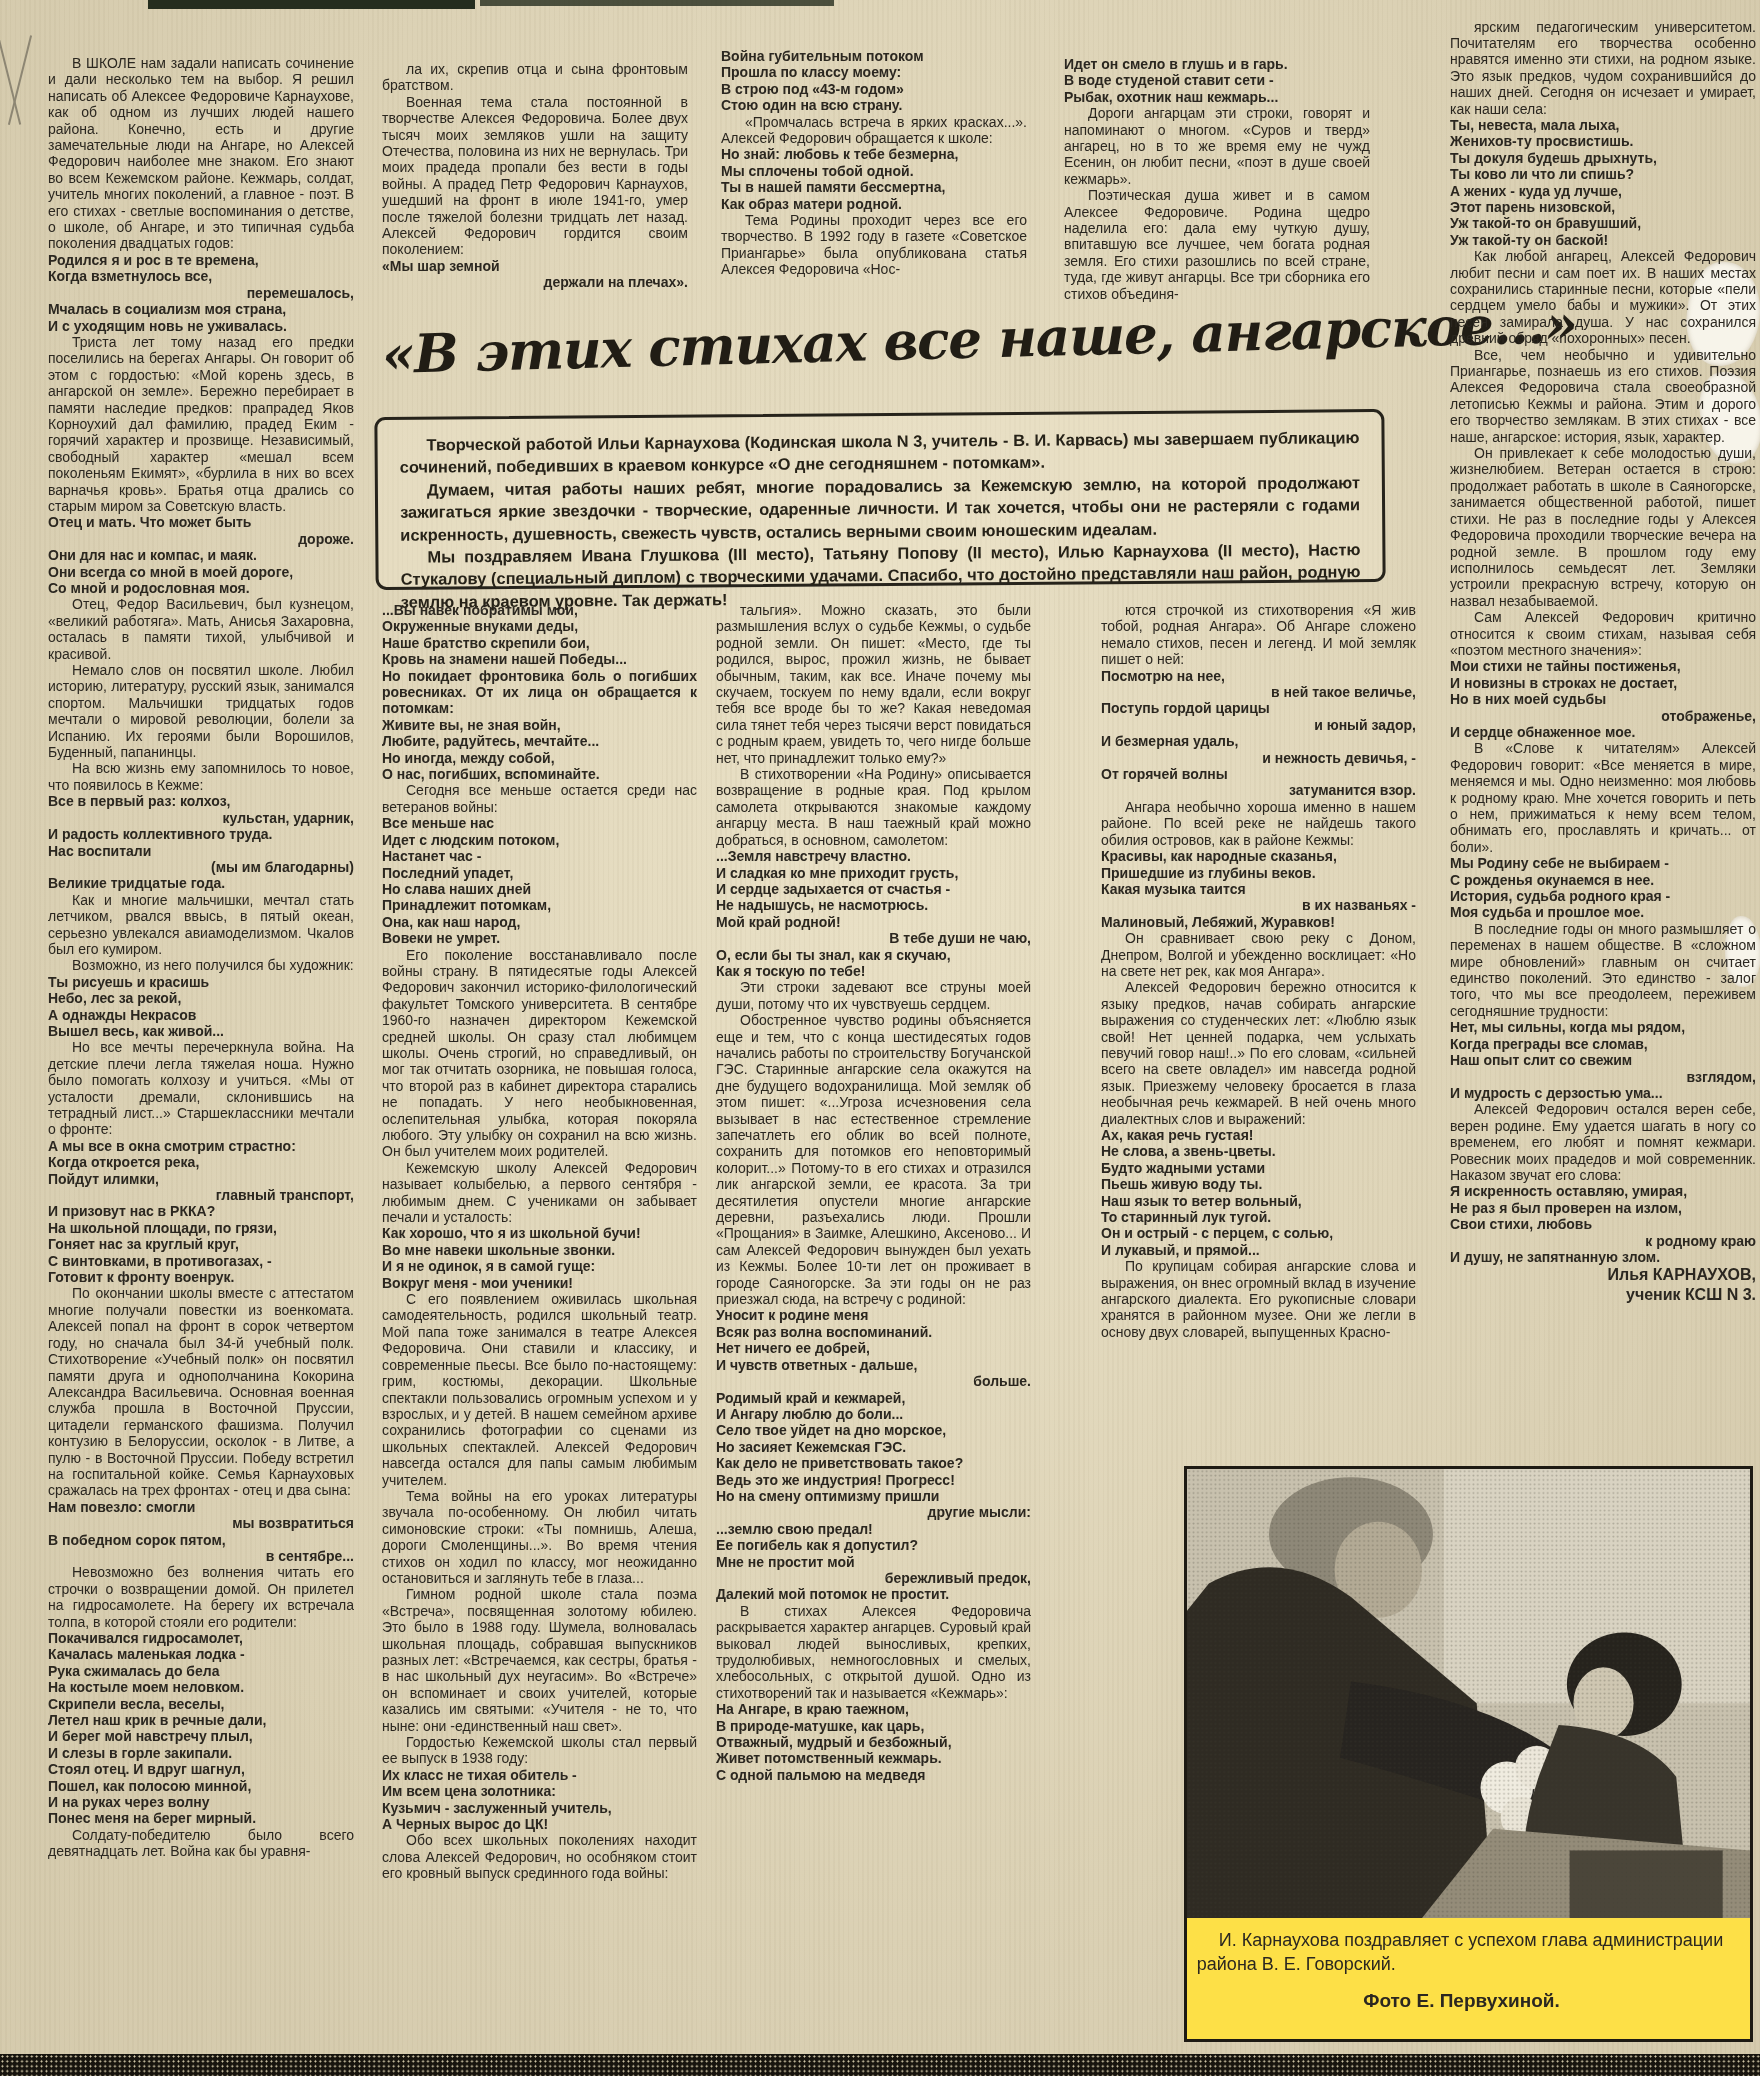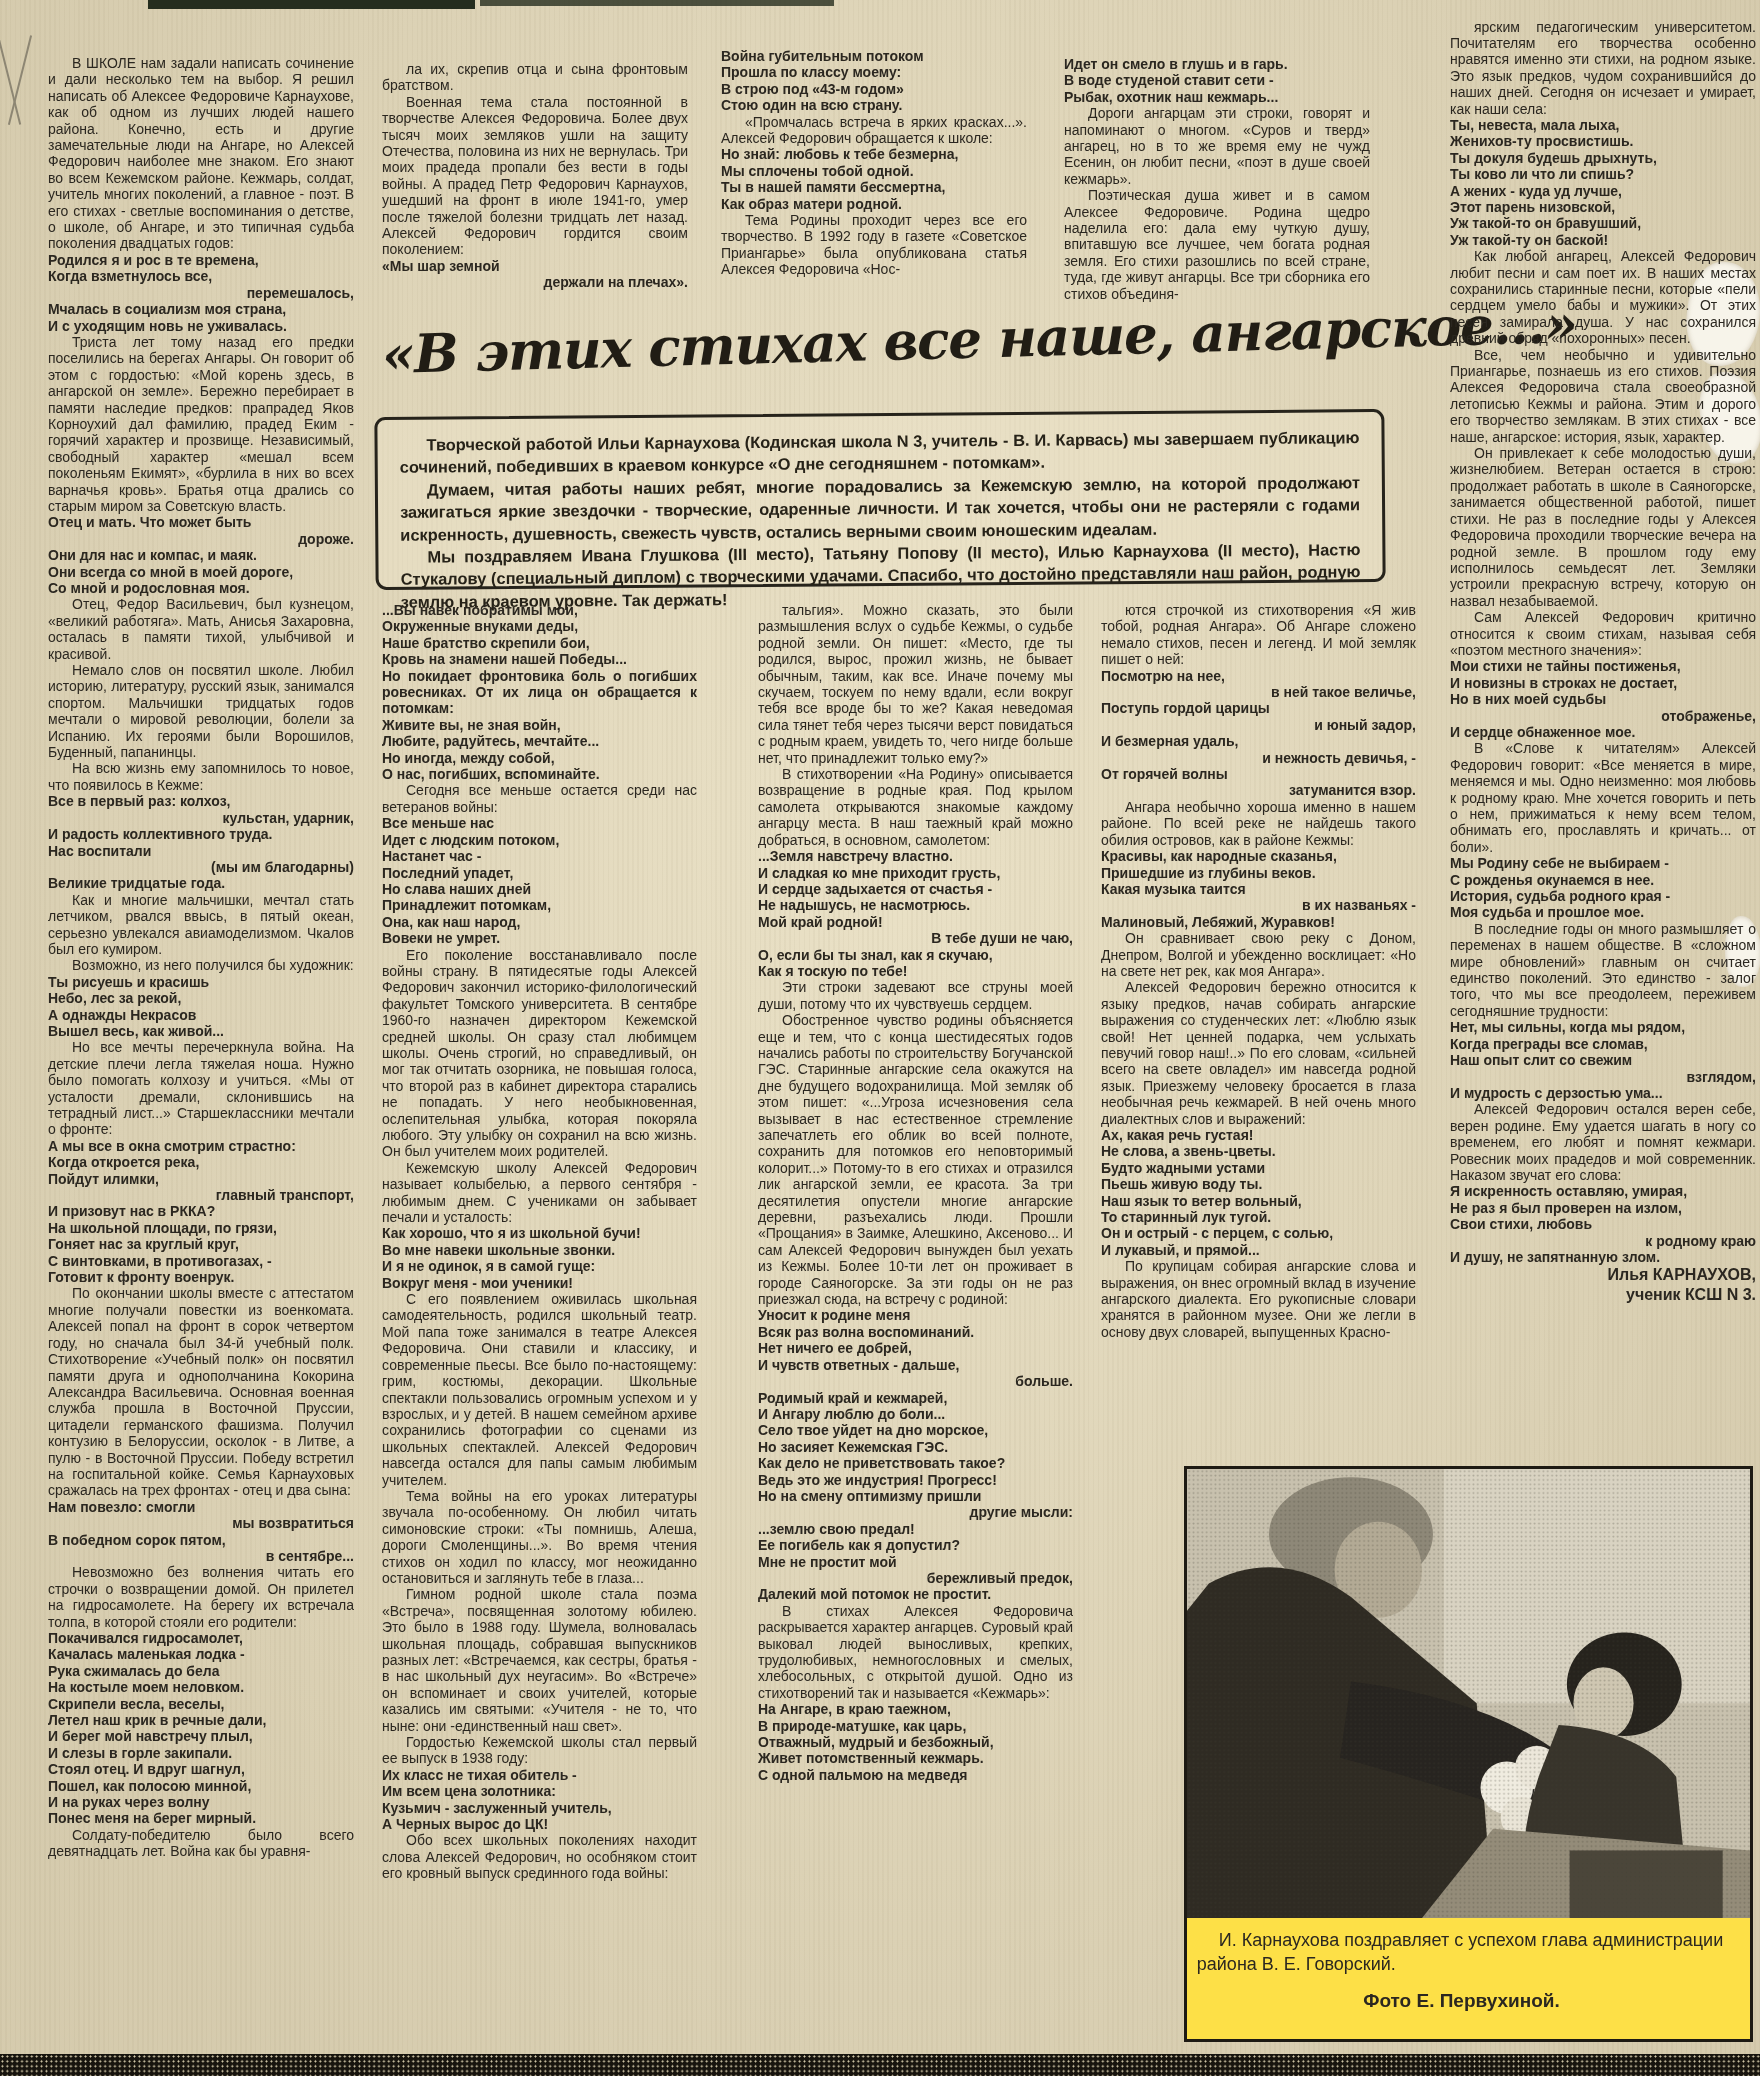--- a/index.html
+++ b/index.html
@@ -175,21 +175,21 @@
     <p class="b-p">С его появлением оживилась школьная самодеятельность, родился школьный театр. Мой папа тоже занимался в театре Алексея Федоровича. Они ставили и классику, и современные пьесы. Все было по-настоящему: грим, костюмы, декорации. Школьные спектакли пользовались огромным успехом и у взрослых, и у детей. В нашем семейном архиве сохранились фотографии со сценами из школьных спектаклей. Алексей Федорович навсегда остался для папы самым любимым учителем.</p>
     <p class="b-p">Тема войны на его уроках литературы звучала по-особенному. Он любил читать симоновские строки: «Ты помнишь, Алеша, дороги Смоленщины...». Во время чтения стихов он ходил по классу, мог неожиданно остановиться и заглянуть тебе в глаза...</p>
     <p class="b-p">Гимном родной школе стала поэма «Встреча», посвященная золотому юбилею. Это было в 1988 году. Шумела, волновалась школьная площадь, собравшая выпускников разных лет: «Встречаемся, как сестры, братья - в нас школьный дух неугасим». Во «Встрече» он вспоминает и своих учителей, которые казались им святыми: «Учителя - не то, что ныне: они -единственный наш свет».</p>
     <p class="b-p">Гордостью Кежемской школы стал первый ее выпуск в 1938 году:</p>
     <p class="b-v">Их класс не тихая обитель -</p>
     <p class="b-v">Им всем цена золотника:</p>
     <p class="b-v">Кузьмич - заслуженный учитель,</p>
     <p class="b-v">А Черных вырос до ЦК!</p>
     <p class="b-p">Обо всех школьных поколениях находит слова Алексей Федорович, но особняком стоит его кровный выпуск срединного года войны:</p>
   </div>
-<div class="col" style="left:758px;top:602px;width:315px;height:1472px;overflow:hidden;">
+<div class="col" style="left:716px;top:602px;width:315px;height:1472px;overflow:hidden;">
     <p class="b-p">тальгия». Можно сказать, это были размышления вслух о судьбе Кежмы, о судьбе родной земли. Он пишет: «Место, где ты родился, вырос, прожил жизнь, не бывает обычным, таким, как все. Иначе почему мы скучаем, тоскуем по нему вдали, если вокруг тебя все вроде бы то же? Какая неведомая сила тянет тебя через тысячи верст повидаться с родным краем, увидеть то, чего нигде больше нет, что принадлежит только ему?»</p>
     <p class="b-p">В стихотворении «На Родину» описывается возвращение в родные края. Под крылом самолета открываются знакомые каждому ангарцу места. В наш таежный край можно добраться, в основном, самолетом:</p>
     <p class="b-v">...Земля навстречу властно.</p>
     <p class="b-v">И сладкая ко мне приходит грусть,</p>
     <p class="b-v">И сердце задыхается от счастья -</p>
     <p class="b-v">Не надышусь, не насмотрюсь.</p>
     <p class="b-v">Мой край родной!</p>
     <p class="b-vr">В тебе души не чаю,</p>
     <p class="b-v">О, если бы ты знал, как я скучаю,</p>
     <p class="b-v">Как я тоскую по тебе!</p>

